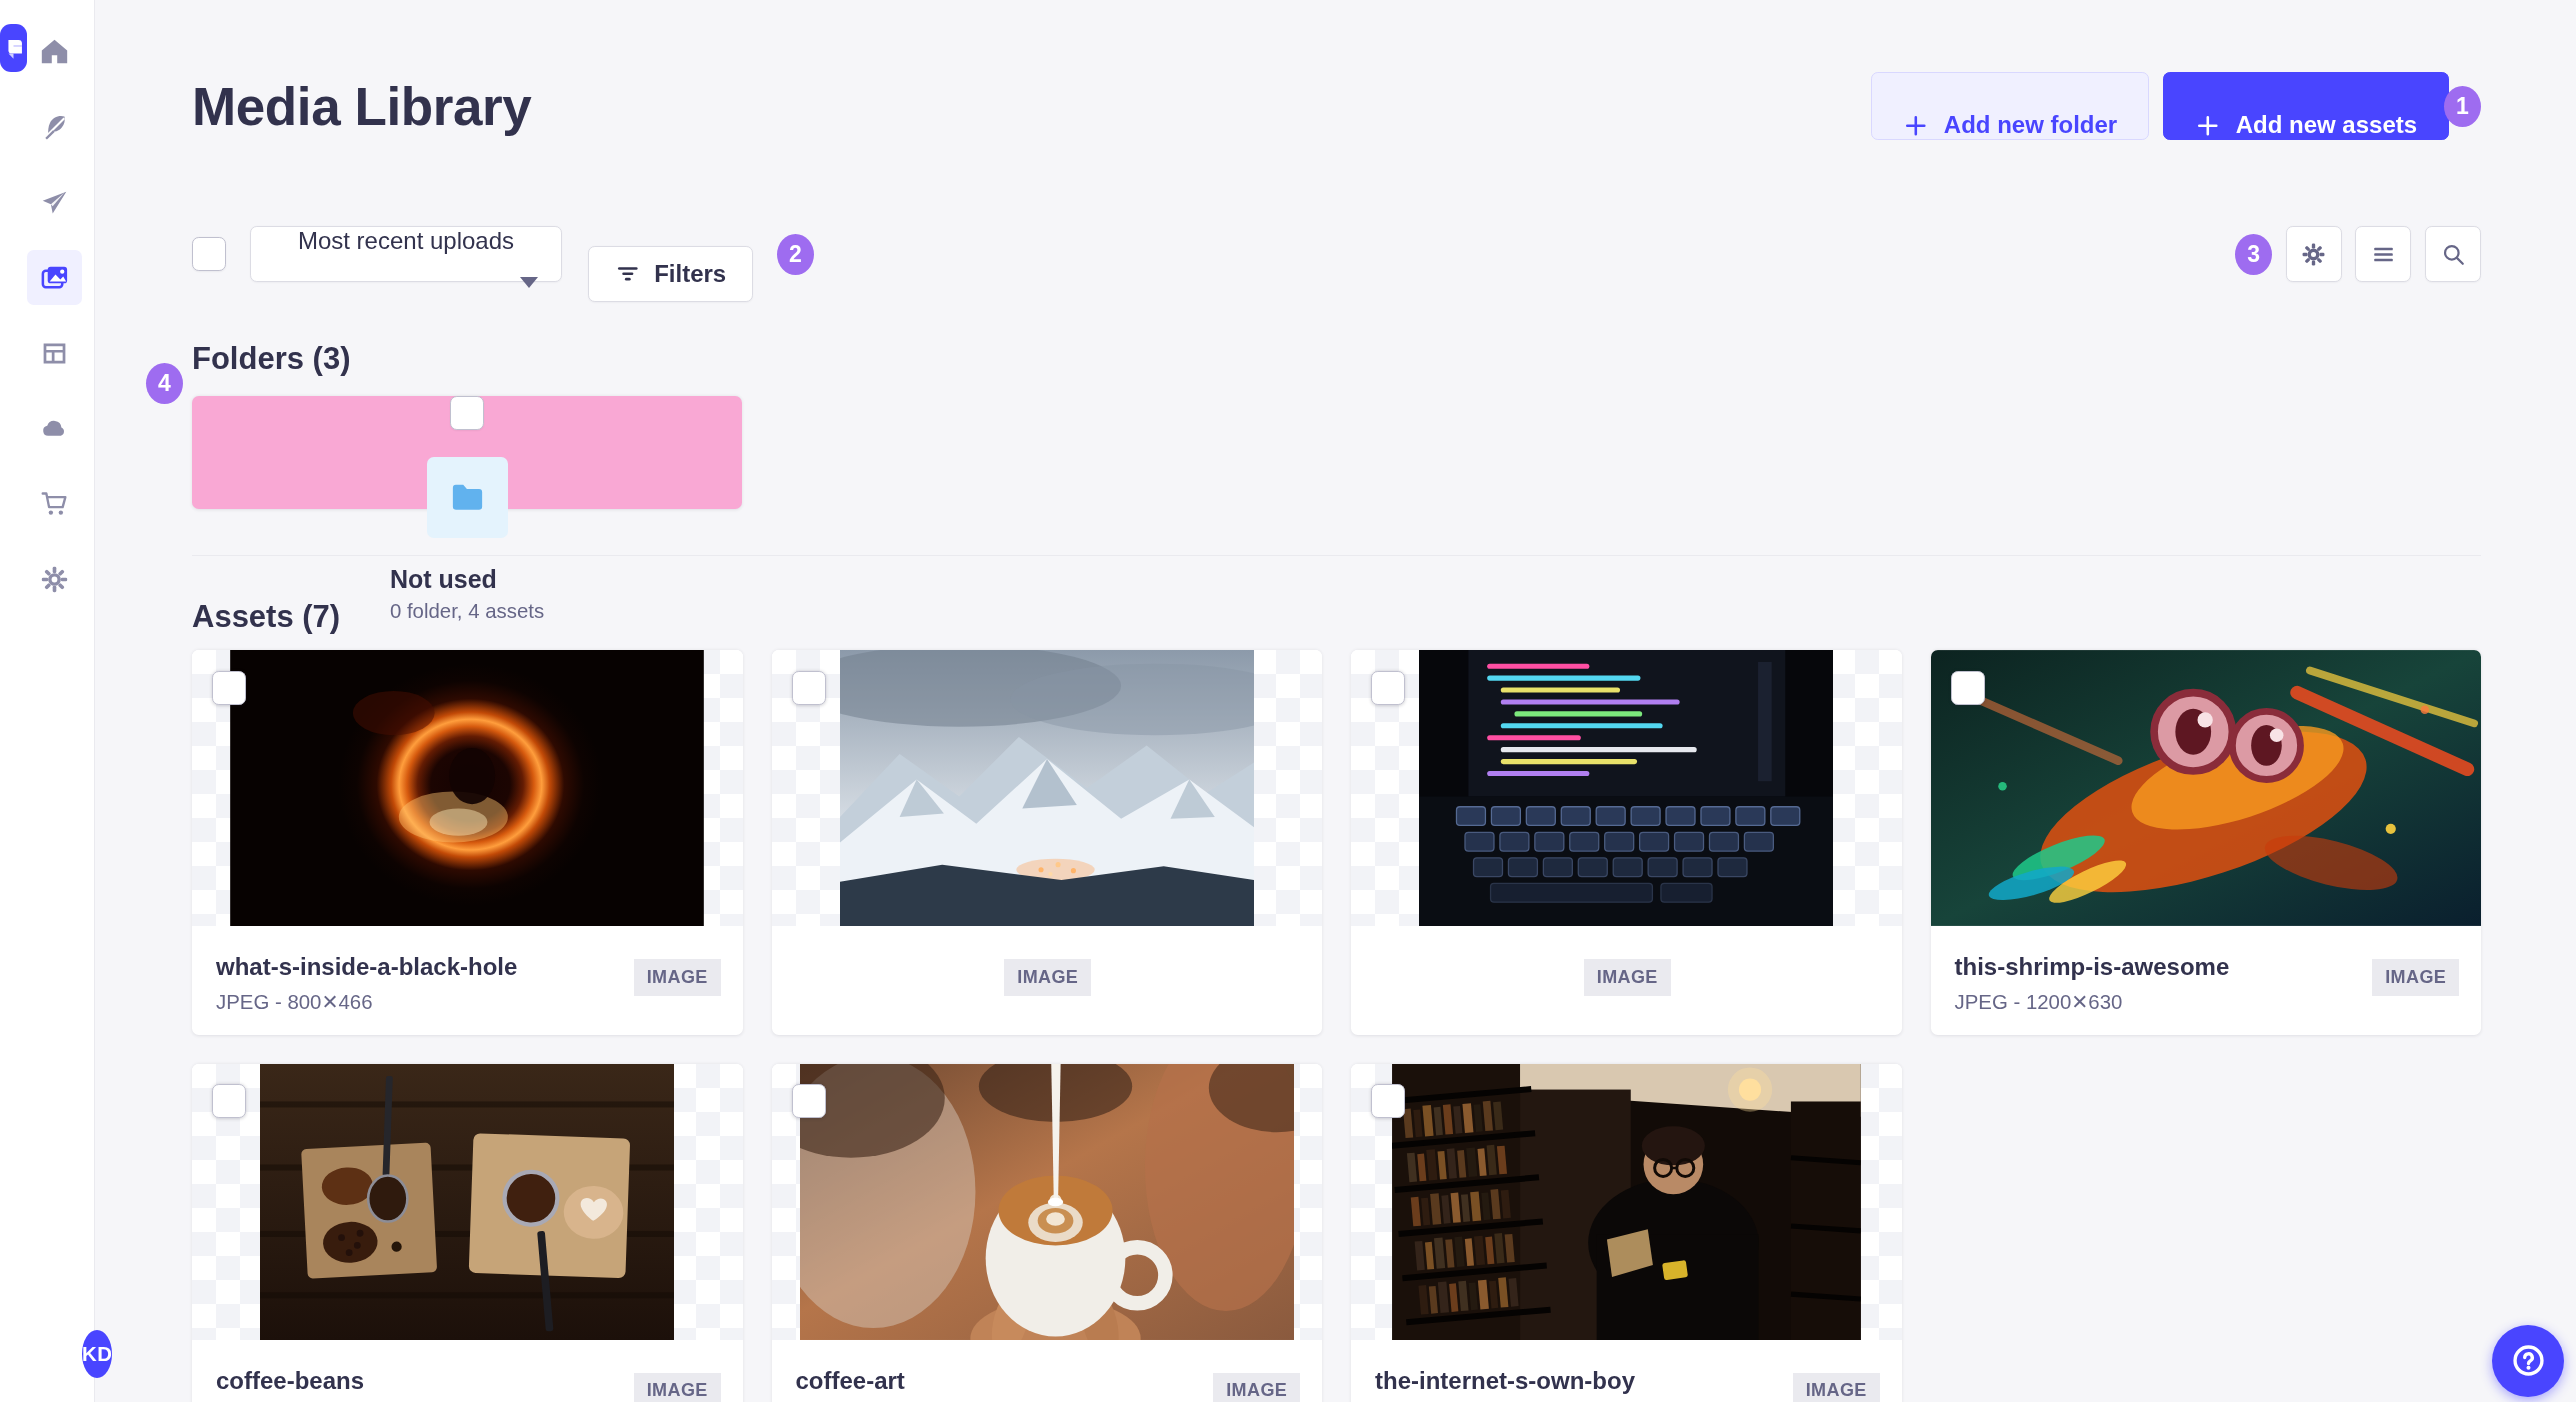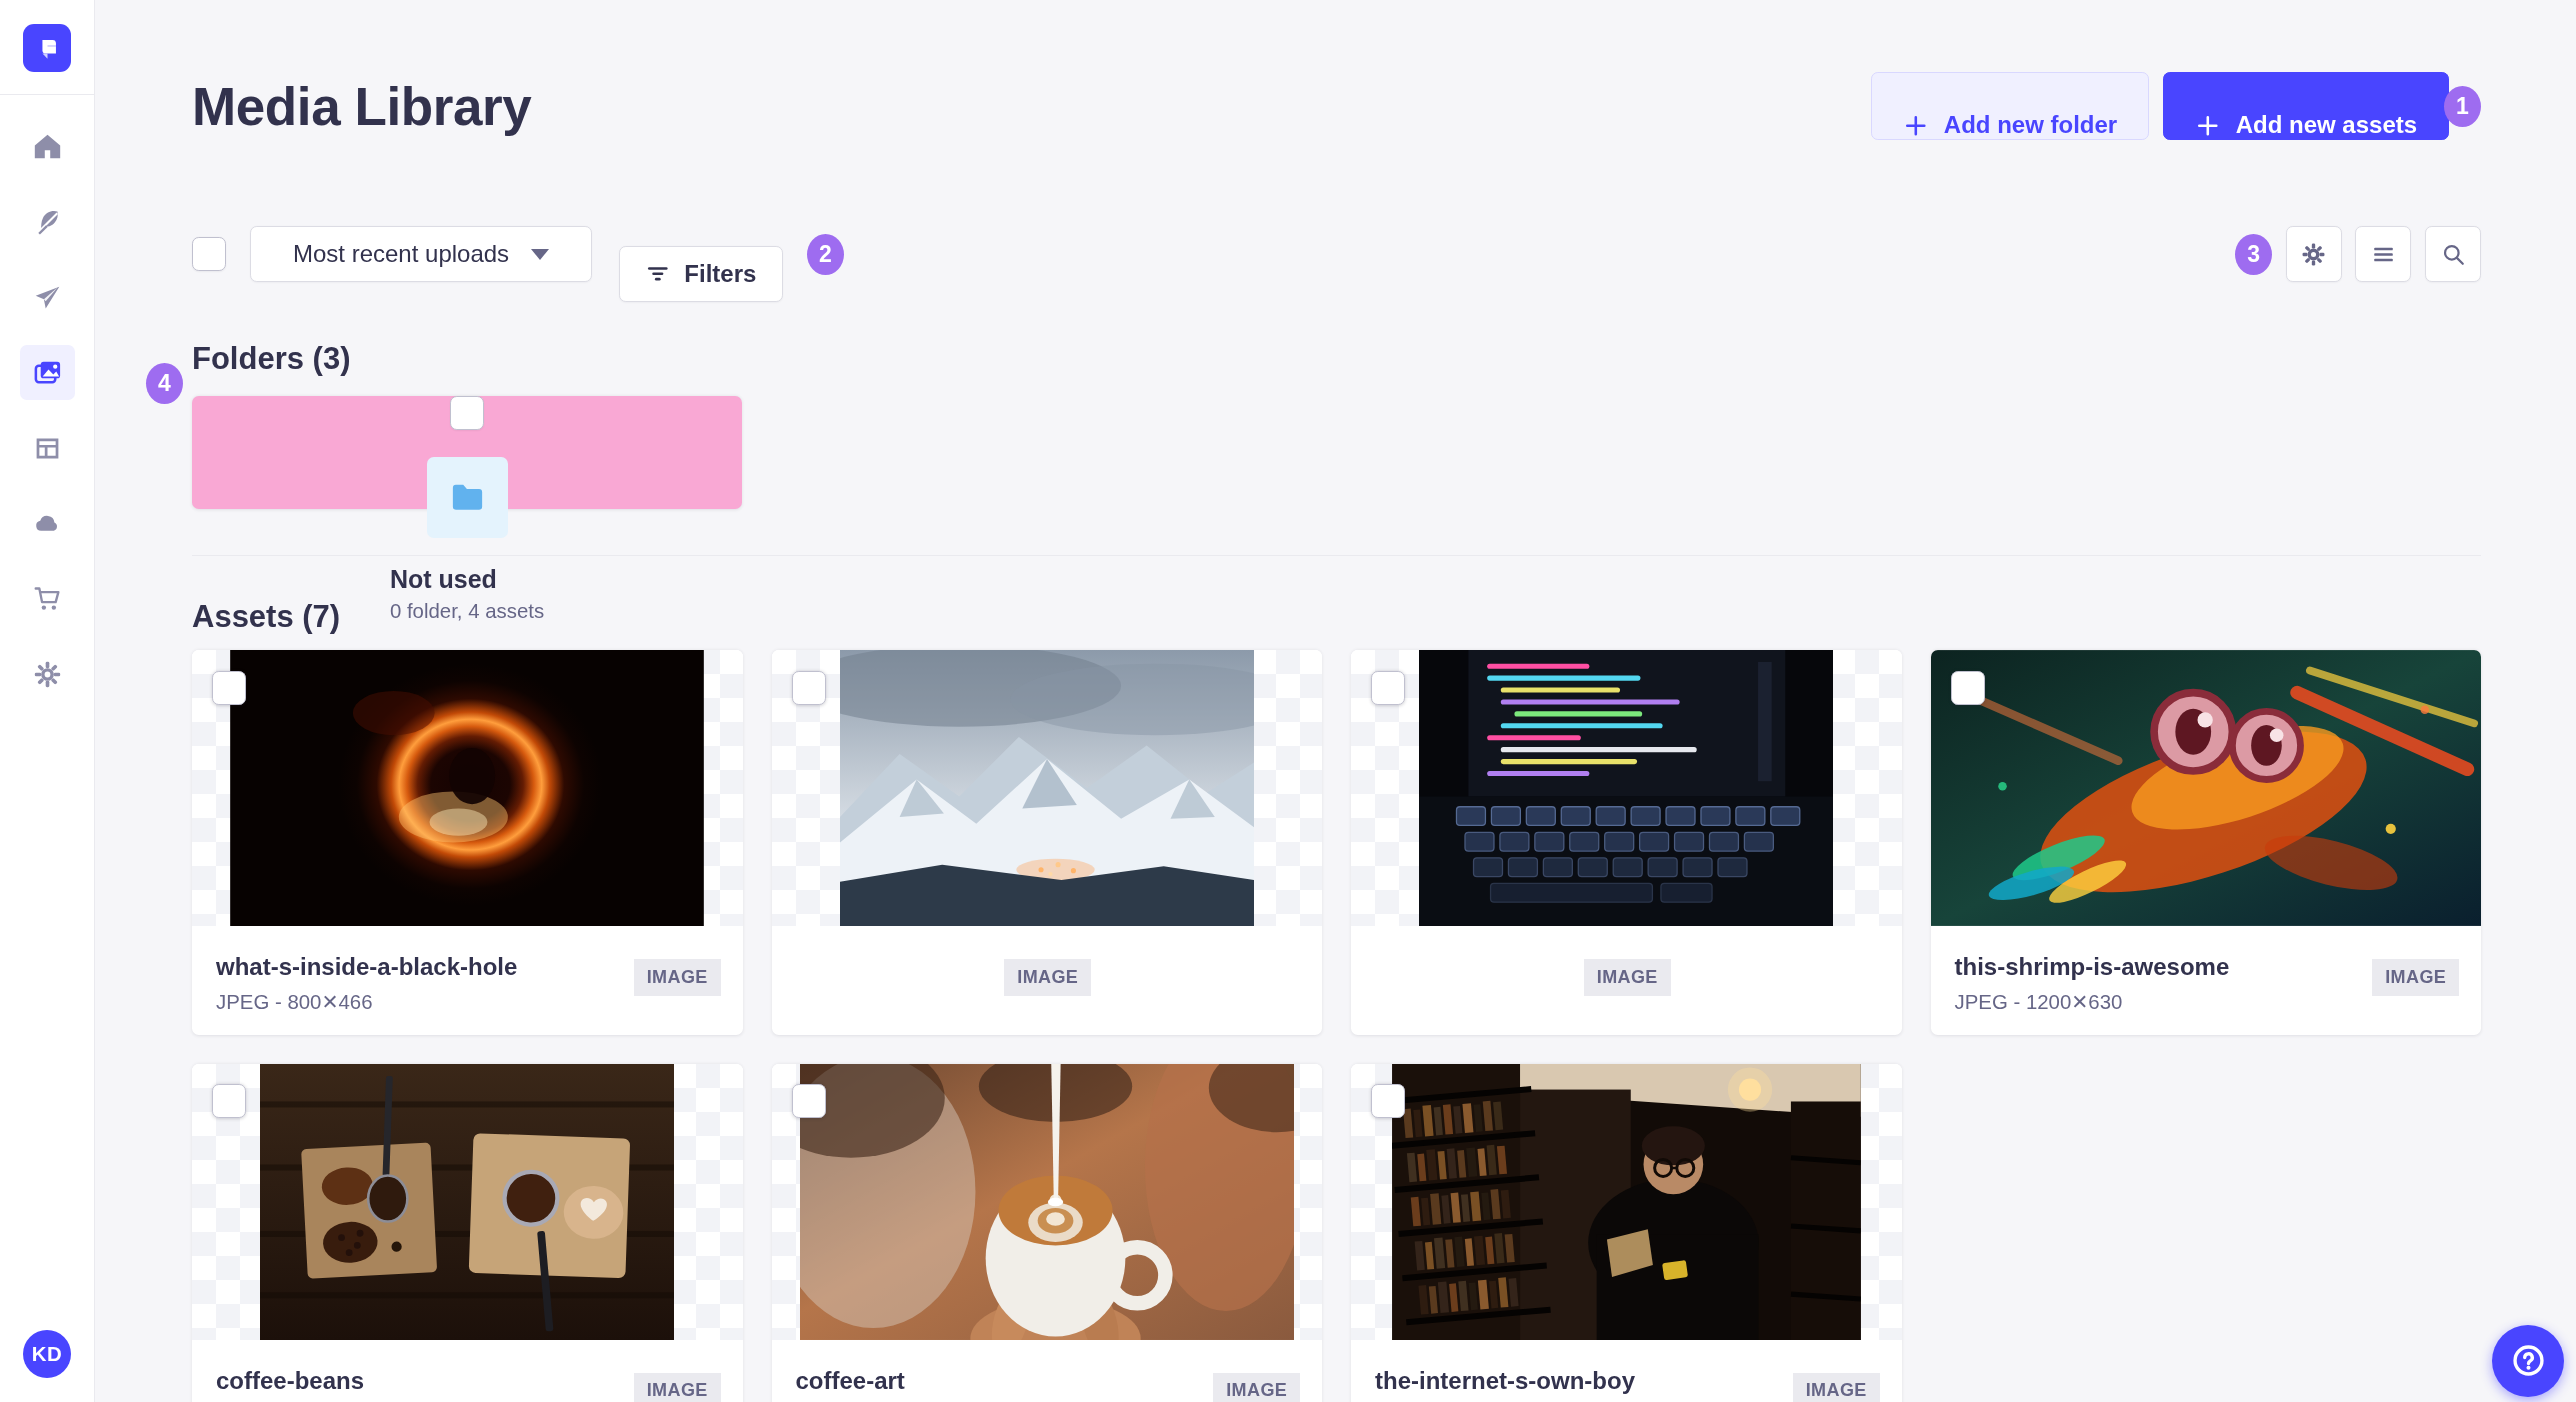--- a/index.html
+++ b/index.html
@@ -9,21 +9,21 @@
     --tour:#9e6cf0; --badge-bg:#eaeaef; --folder-tile:#e4f3fd; --folder-blue:#61b2ee;
   }
   *{box-sizing:border-box; margin:0; padding:0;}
   html,body{width:2576px; height:1402px; overflow:hidden;}
   body{
     background:var(--bg); color:var(--text);
     font-family:"Liberation Sans", sans-serif; position:relative;
   }
   
   .sidebar{position:fixed; left:0; top:0; width:95px; height:100%; background:var(--surface);
-    border-right:0.9px solid var(--border); display:flex; flex-direction:column; align-items:center; z-index:5;}
+    border-right:0.9px solid var(--border); display:flex; flex-direction:row; z-index:5;}
   .logo{margin-top:24px; width:48px; height:48px; border-radius:11px; background:var(--accent);
     display:grid; place-items:center; cursor:pointer;}
   .sb-divider{width:100%; border-bottom:0.9px solid var(--border); margin-top:22px;}
   .nav{margin-top:24px; display:flex; flex-direction:column; gap:20.4px; align-items:center;}
   .nav-item{width:55px; height:55px; border-radius:6.8px; display:grid; place-items:center; cursor:pointer;}
   .nav-item.active{background:var(--accent-soft);}
   .nav-item svg{display:block;}
   .avatar{margin-top:auto; margin-bottom:24px; width:48px; height:48px; border-radius:50%;
     background:var(--accent); color:#fff; font-size:20.4px; font-weight:700;
     display:grid; place-items:center; cursor:pointer; letter-spacing:0.4px;}
@@ -38,22 +38,22 @@
   .btn-secondary{background:var(--accent-soft); border-color:var(--accent-border); color:var(--accent);}
   .btn-primary{background:var(--accent); border-color:var(--accent); color:#fff; margin-left:13.6px;}
   .tour-badge{min-width:37px; height:41px; border-radius:50%; background:var(--tour); color:#fff;
     font-size:23px; font-weight:600; display:grid; place-items:center;}
   .tour-1{margin-left:-5.1px; position:relative; z-index:2;}
   
   .controls{margin-top:66px; display:flex; align-items:center;}
   .checkbox{width:34px; height:34px; border-radius:6.8px; border:1.7px solid var(--cb-border);
     background:#fff; cursor:pointer; flex-shrink:0; box-shadow:0 0.9px 1.7px rgba(33,33,52,.06);}
   .select{margin-left:24px; height:56px; min-width:312px; background:#fff; border:0.9px solid var(--border-strong);
-    border-radius:6.8px; display:inline-flex; align-items:center; gap:22px; padding:0 42px; cursor:pointer;
-    font-size:24px; color:var(--text); box-shadow:0 0.9px 1.7px rgba(33,33,52,.04);}
+    border-radius:6.8px; display:inline-flex; align-items:center; gap:22px; padding:0 23px; cursor:pointer;
+    font-size:24px; color:var(--text); box-shadow:0 0.9px 1.7px rgba(33,33,52,.04);flex-direction:column;}
   .caret{width:0; height:0; border-left:9.4px solid transparent; border-right:9.4px solid transparent;
     border-top:11px solid #666687; margin-left:auto;}
   .btn-filters{margin-left:26.4px; height:56px; background:#fff; border:0.9px solid var(--border-strong);
     border-radius:6.8px; display:inline-flex; align-items:center; gap:13.6px; padding:0 25.6px;
     font-size:24px; font-weight:600; color:var(--text); cursor:pointer; box-shadow:0 0.9px 1.7px rgba(33,33,52,.04);margin-top:40px;}
   .tour-2{margin-left:24px;}
   .controls-right{margin-left:auto; display:flex; align-items:center; gap:13.6px;}
   .icon-btn{width:56px; height:56px; background:#fff; border:0.9px solid var(--border-strong); border-radius:6.8px;
     display:grid; place-items:center; cursor:pointer; box-shadow:0 0.9px 1.7px rgba(33,33,52,.04);}
   

